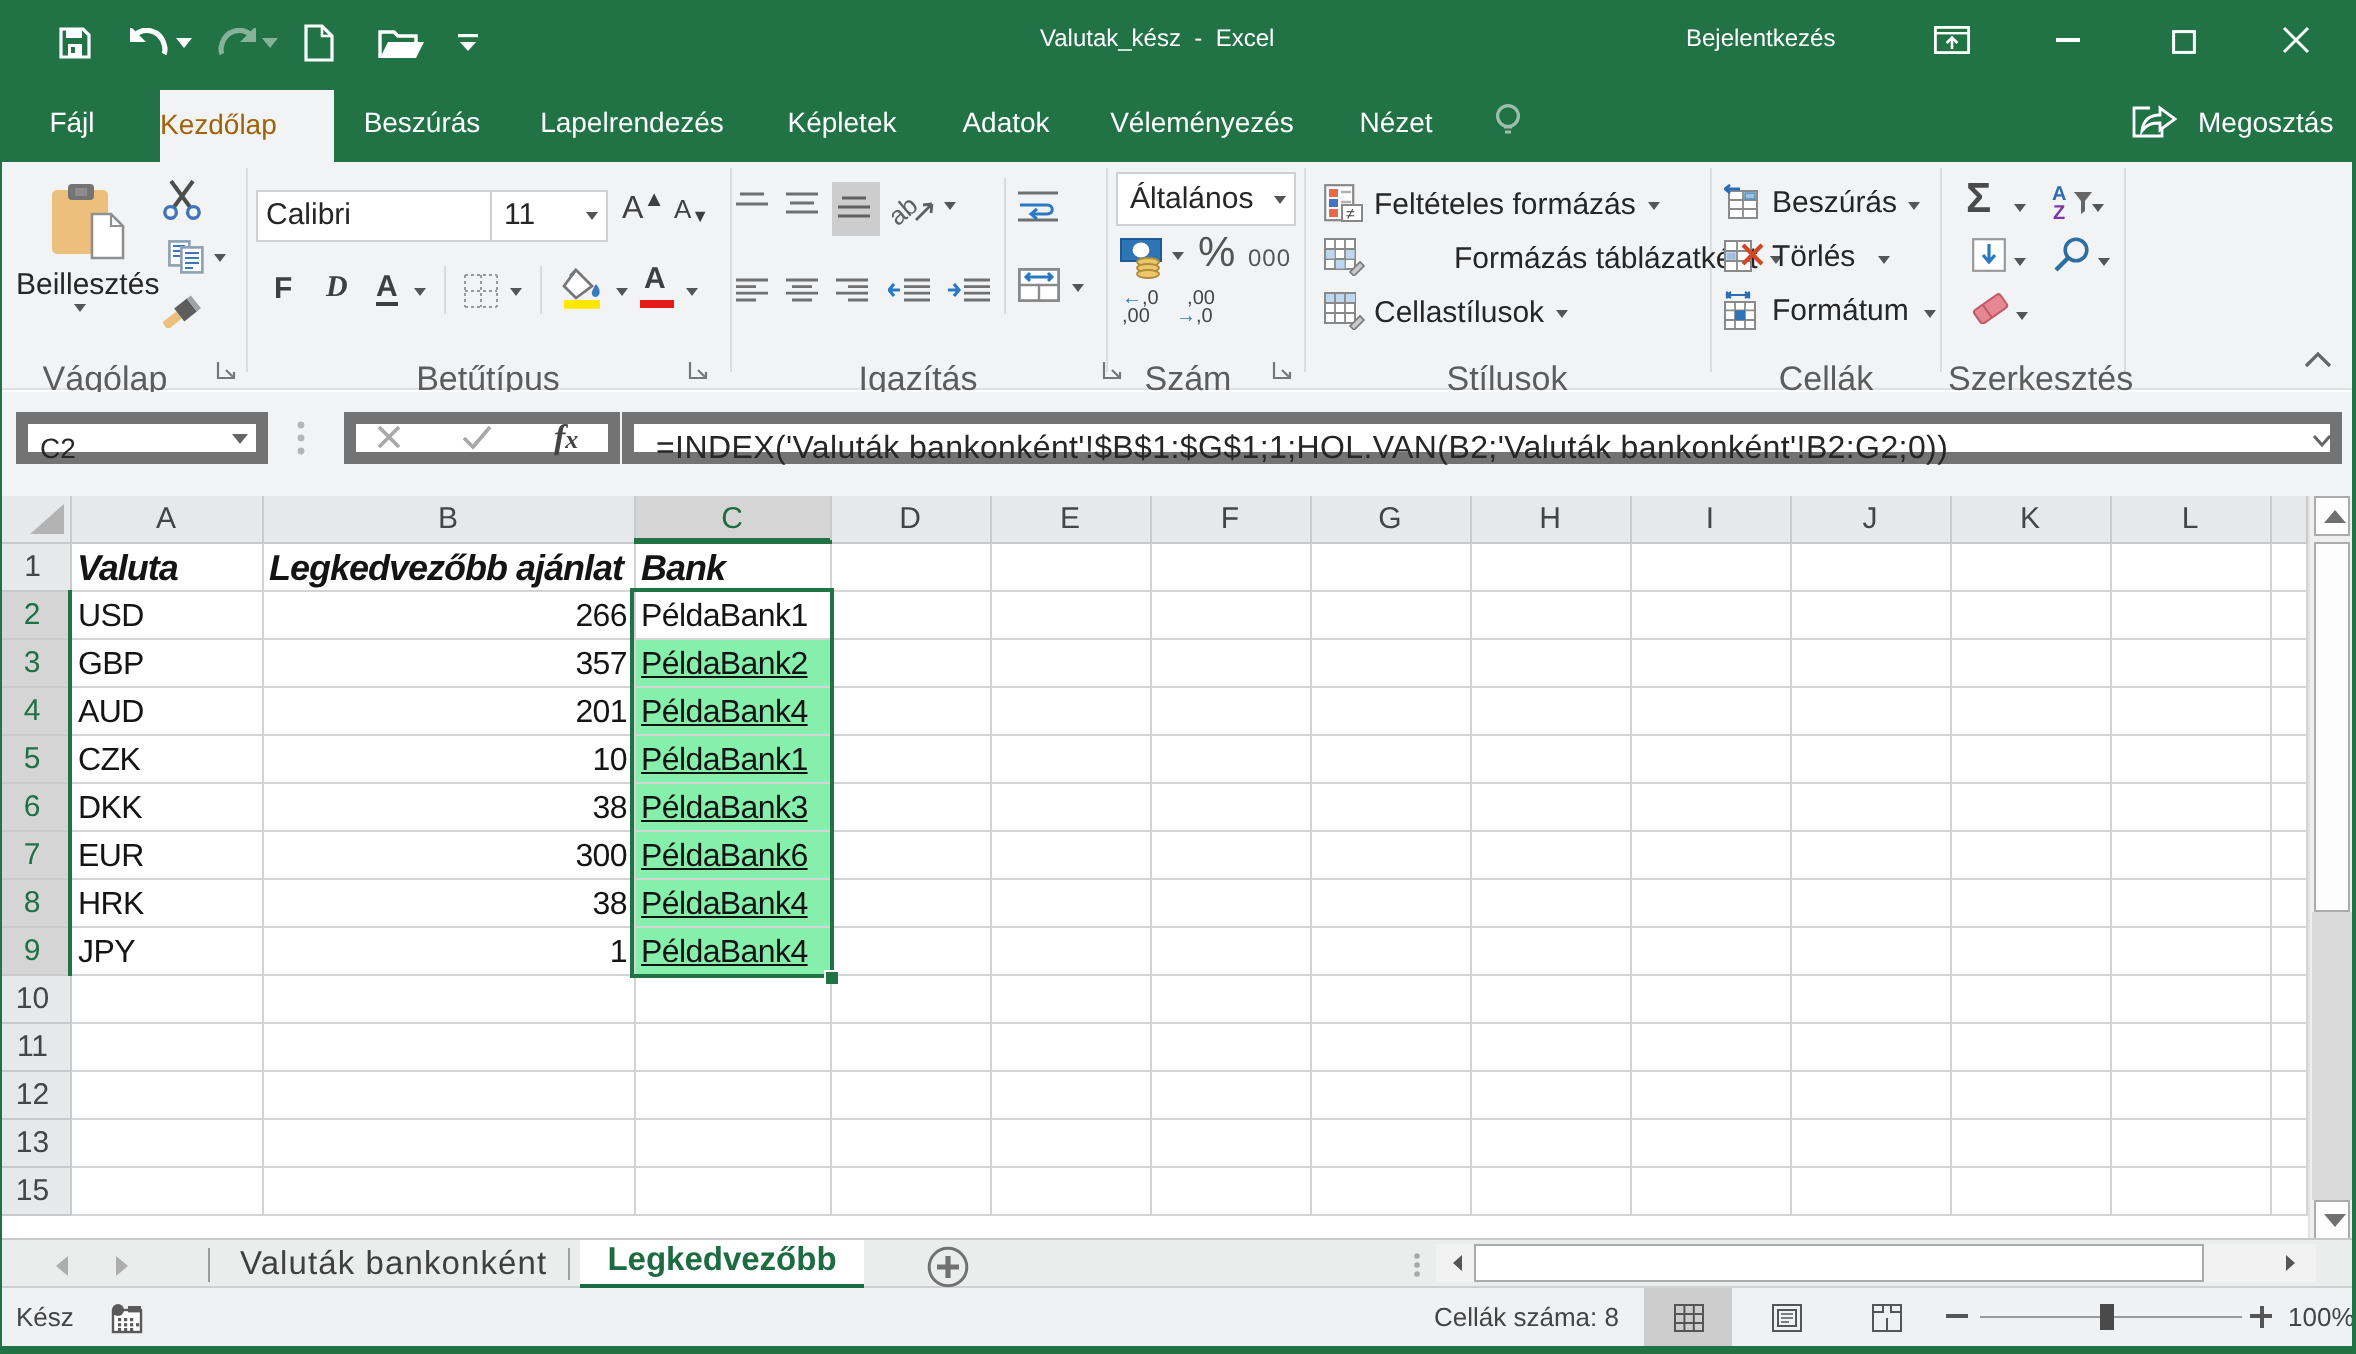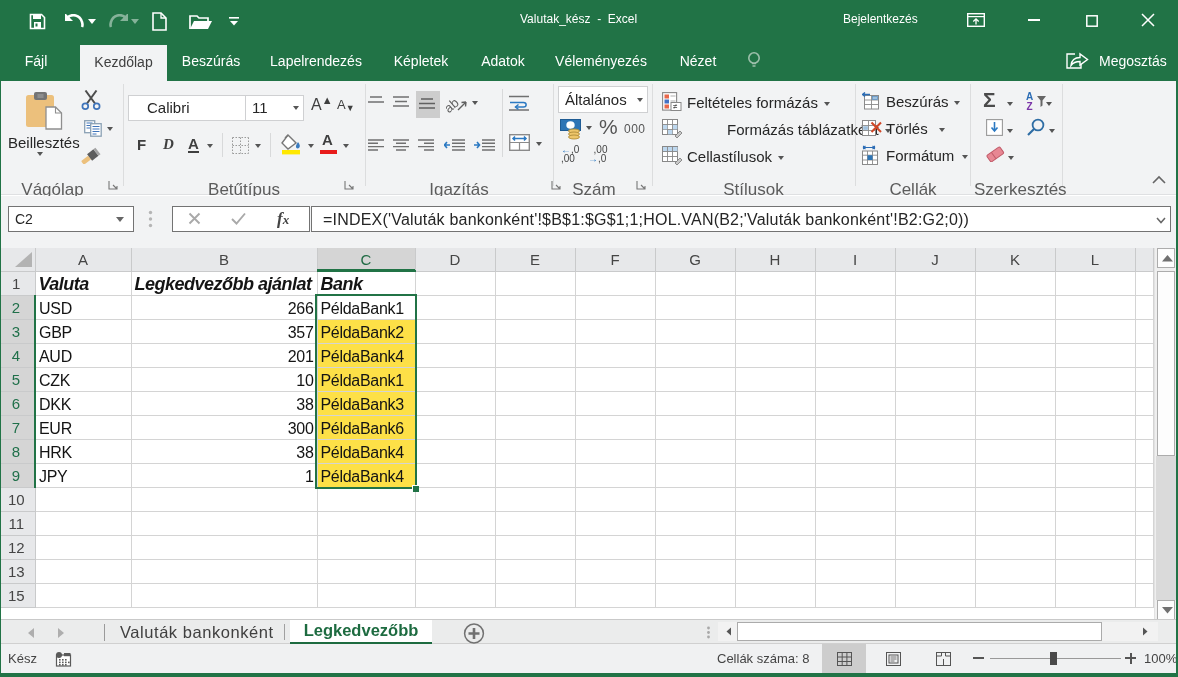--- a/index.html
+++ b/index.html
@@ -7,44 +7,44 @@
   body { font-family:"Liberation Sans", sans-serif; }
   #win { position:relative; width:1178px; height:677px; background:#fff; overflow:hidden; }
   .abs { position:absolute; }
   svg { display:block; }
 
   #titlebar { position:absolute; left:0; top:0; width:1178px; height:42px; background:#217346; color:#fff; }
   #titlebar .t { position:absolute; font-size:12px; top:12px; white-space:nowrap; }
 
   #tabrow { position:absolute; left:0; top:42px; width:1178px; height:39px; background:#217346; }
   #tabrow .rt { position:absolute; top:0; height:39px; line-height:38px; color:#fff; font-size:14px; text-align:center; white-space:nowrap; }
-  #activetab { position:absolute; left:80px; top:3px; width:87px; height:36px; background:#f2f3f4; color:#404040; font-size:14px; text-align:center; line-height:35px; }
+  #activetab { position:absolute; left:80px; top:3px; width:87px; height:36px; background:#f2f3f4; color:#a16207; font-size:14px; line-height:35px; }
 
   #ribbon { position:absolute; left:0; top:81px; width:1178px; height:114px; background:#f2f3f4; border-bottom:1px solid #dfe0e2; }
   .gsep { position:absolute; top:3px; height:102px; width:1px; background:#dcddde; }
   .glabel { position:absolute; top:99px; height:14px; font-size:17px; color:#5c5c5c; text-align:center; }
   .combo { position:absolute; background:#fff; border:1px solid #cfd0d2; font-size:15px; color:#262626; }
   .combo .arr { position:absolute; right:4px; top:50%; margin-top:-2px; }
   .darr { display:inline-block; width:0; height:0; border-left:3.5px solid transparent; border-right:3.5px solid transparent; border-top:4px solid #555; vertical-align:middle; }
   .ribtxt { position:absolute; font-size:15px; color:#262626; white-space:nowrap; }
   .launch { position:absolute; width:12px; height:12px; }
 
   #fbar { position:absolute; left:0; top:196px; width:1178px; height:52px; background:#f2f3f4; }
-  .fbox { position:absolute; top:10px; height:26px; background:#fff; border:1px solid #737373; }
+  .fbox { position:absolute; top:10px; height:26px; background:#fff; border:6px solid #737373; }
 
   #grid { position:absolute; left:0; top:248px; width:1154px; height:372px; background:#fff; overflow:hidden; }
   table.sheet { border-collapse:collapse; table-layout:fixed; width:1153px; }
   table.sheet td { border-right:1px solid #d4d4d4; border-bottom:1px solid #d4d4d4; height:24px; padding:0 3px 1px 3px; font-size:16px; letter-spacing:-0.3px; color:#141414; overflow:hidden; white-space:nowrap; vertical-align:bottom; line-height:19px; }
   tr.hrow td { height:23px; }
   table.sheet td.hdr { background:#e7e8ea; color:#454545; text-align:center; font-size:15px; letter-spacing:0; padding:0; border-right:1px solid #c9cacb; border-bottom:1px solid #c9cacb; vertical-align:middle; line-height:normal; }
   table.sheet td.csel { background:#d5d5d5; color:#1e6a43; border-bottom:2px solid #217346; }
   table.sheet td.rhdr { background:#e7e8ea; color:#454545; font-size:15px; letter-spacing:0; padding:0 2px 2px 0; text-align:center; border-right:1px solid #c9cacb; border-bottom:1px solid #c9cacb; }
   table.sheet td.rsel { background:#d5d5d5; color:#20704a; border-right:2px solid #217346; }
   table.sheet td.num { text-align:right; }
-  table.sheet td.grey { background:#fde047; }
+  table.sheet td.grey { background:#86efac;text-decoration:underline; }
 
   #vscroll { position:absolute; left:1154px; top:248px; width:22px; height:372px; background:#efefef; border-left:1px solid #e2e2e2; }
   .sbox { position:absolute; left:2px; width:18px; background:#fdfdfd; border:1px solid #acacac; }
 
   #sheettabs { position:absolute; left:0; top:619px; width:1178px; height:25px; background:#ebecec; border-top:1px solid #c9c9c9; border-bottom:1px solid #d0d0d0; }
   #statusbar { position:absolute; left:0; top:644px; width:1178px; height:29px; background:#f0f1f2; font-size:13px; color:#444; }
 
   #frame-b { position:absolute; left:0; top:673px; width:1178px; height:4px; background:#217346; }
   #frame-l { position:absolute; left:0; top:81px; width:1px; height:596px; background:#217346; }
   #frame-r { position:absolute; left:1176px; top:81px; width:2px; height:596px; background:#217346; }
@@ -191,21 +191,21 @@
     <span class="darr abs" style="left:107px;top:46px;"></span>
 
     <svg class="abs" style="left:81px;top:66px;" width="21" height="17" viewBox="0 0 21 17">
       <g transform="rotate(-38 10 9)">
         <rect x="-1" y="7" width="9" height="4.6" rx="1" fill="#ecc07c"></rect>
         <rect x="8" y="5.2" width="8" height="8.2" fill="#5d5d5d"></rect>
         <rect x="16" y="5.2" width="2.6" height="8.2" fill="#a3a3a3"></rect>
       </g>
     </svg>
 
-    <div class="combo" style="left:128px;top:14px;width:128px;height:26px;line-height:24px;padding-left:18px;">Calibri<span class="arr darr"></span></div>
+    <div class="combo" style="left:128px;top:14px;width:128px;height:26px;line-height:24px;padding-left:4px;">Calibri<span class="arr darr"></span></div>
     <div class="combo" style="left:245px;top:14px;width:59px;height:26px;line-height:24px;padding-left:6px;">11<span class="arr darr"></span></div>
     <div class="ribtxt" style="left:311px;top:13px;font-size:16px;color:#3f3f3f;">A<span style="font-size:11px;vertical-align:6px;">▲</span></div>
     <div class="ribtxt" style="left:337px;top:16px;font-size:13px;color:#3f3f3f;">A<span style="font-size:9px;vertical-align:-2px;">▼</span></div>
     <div class="ribtxt" style="left:137px;top:55px;font-weight:bold;font-size:15px;color:#3f3f3f;">F</div>
     <div class="ribtxt" style="left:163px;top:55px;font-style:italic;font-weight:bold;font-size:15px;color:#3f3f3f;font-family:'Liberation Serif',serif;">D</div>
     <div class="ribtxt" style="left:188px;top:55px;font-weight:bold;font-size:15px;color:#3f3f3f;border-bottom:2px solid #3f3f3f;line-height:15px;">A</div>
     <span class="darr abs" style="left:207px;top:63px;"></span>
     <div class="abs" style="left:222px;top:52px;width:1px;height:24px;background:#d8d9da;"></div>
 
     <svg class="abs" style="left:232px;top:56px;" width="17" height="17" viewBox="0 0 17 17">

